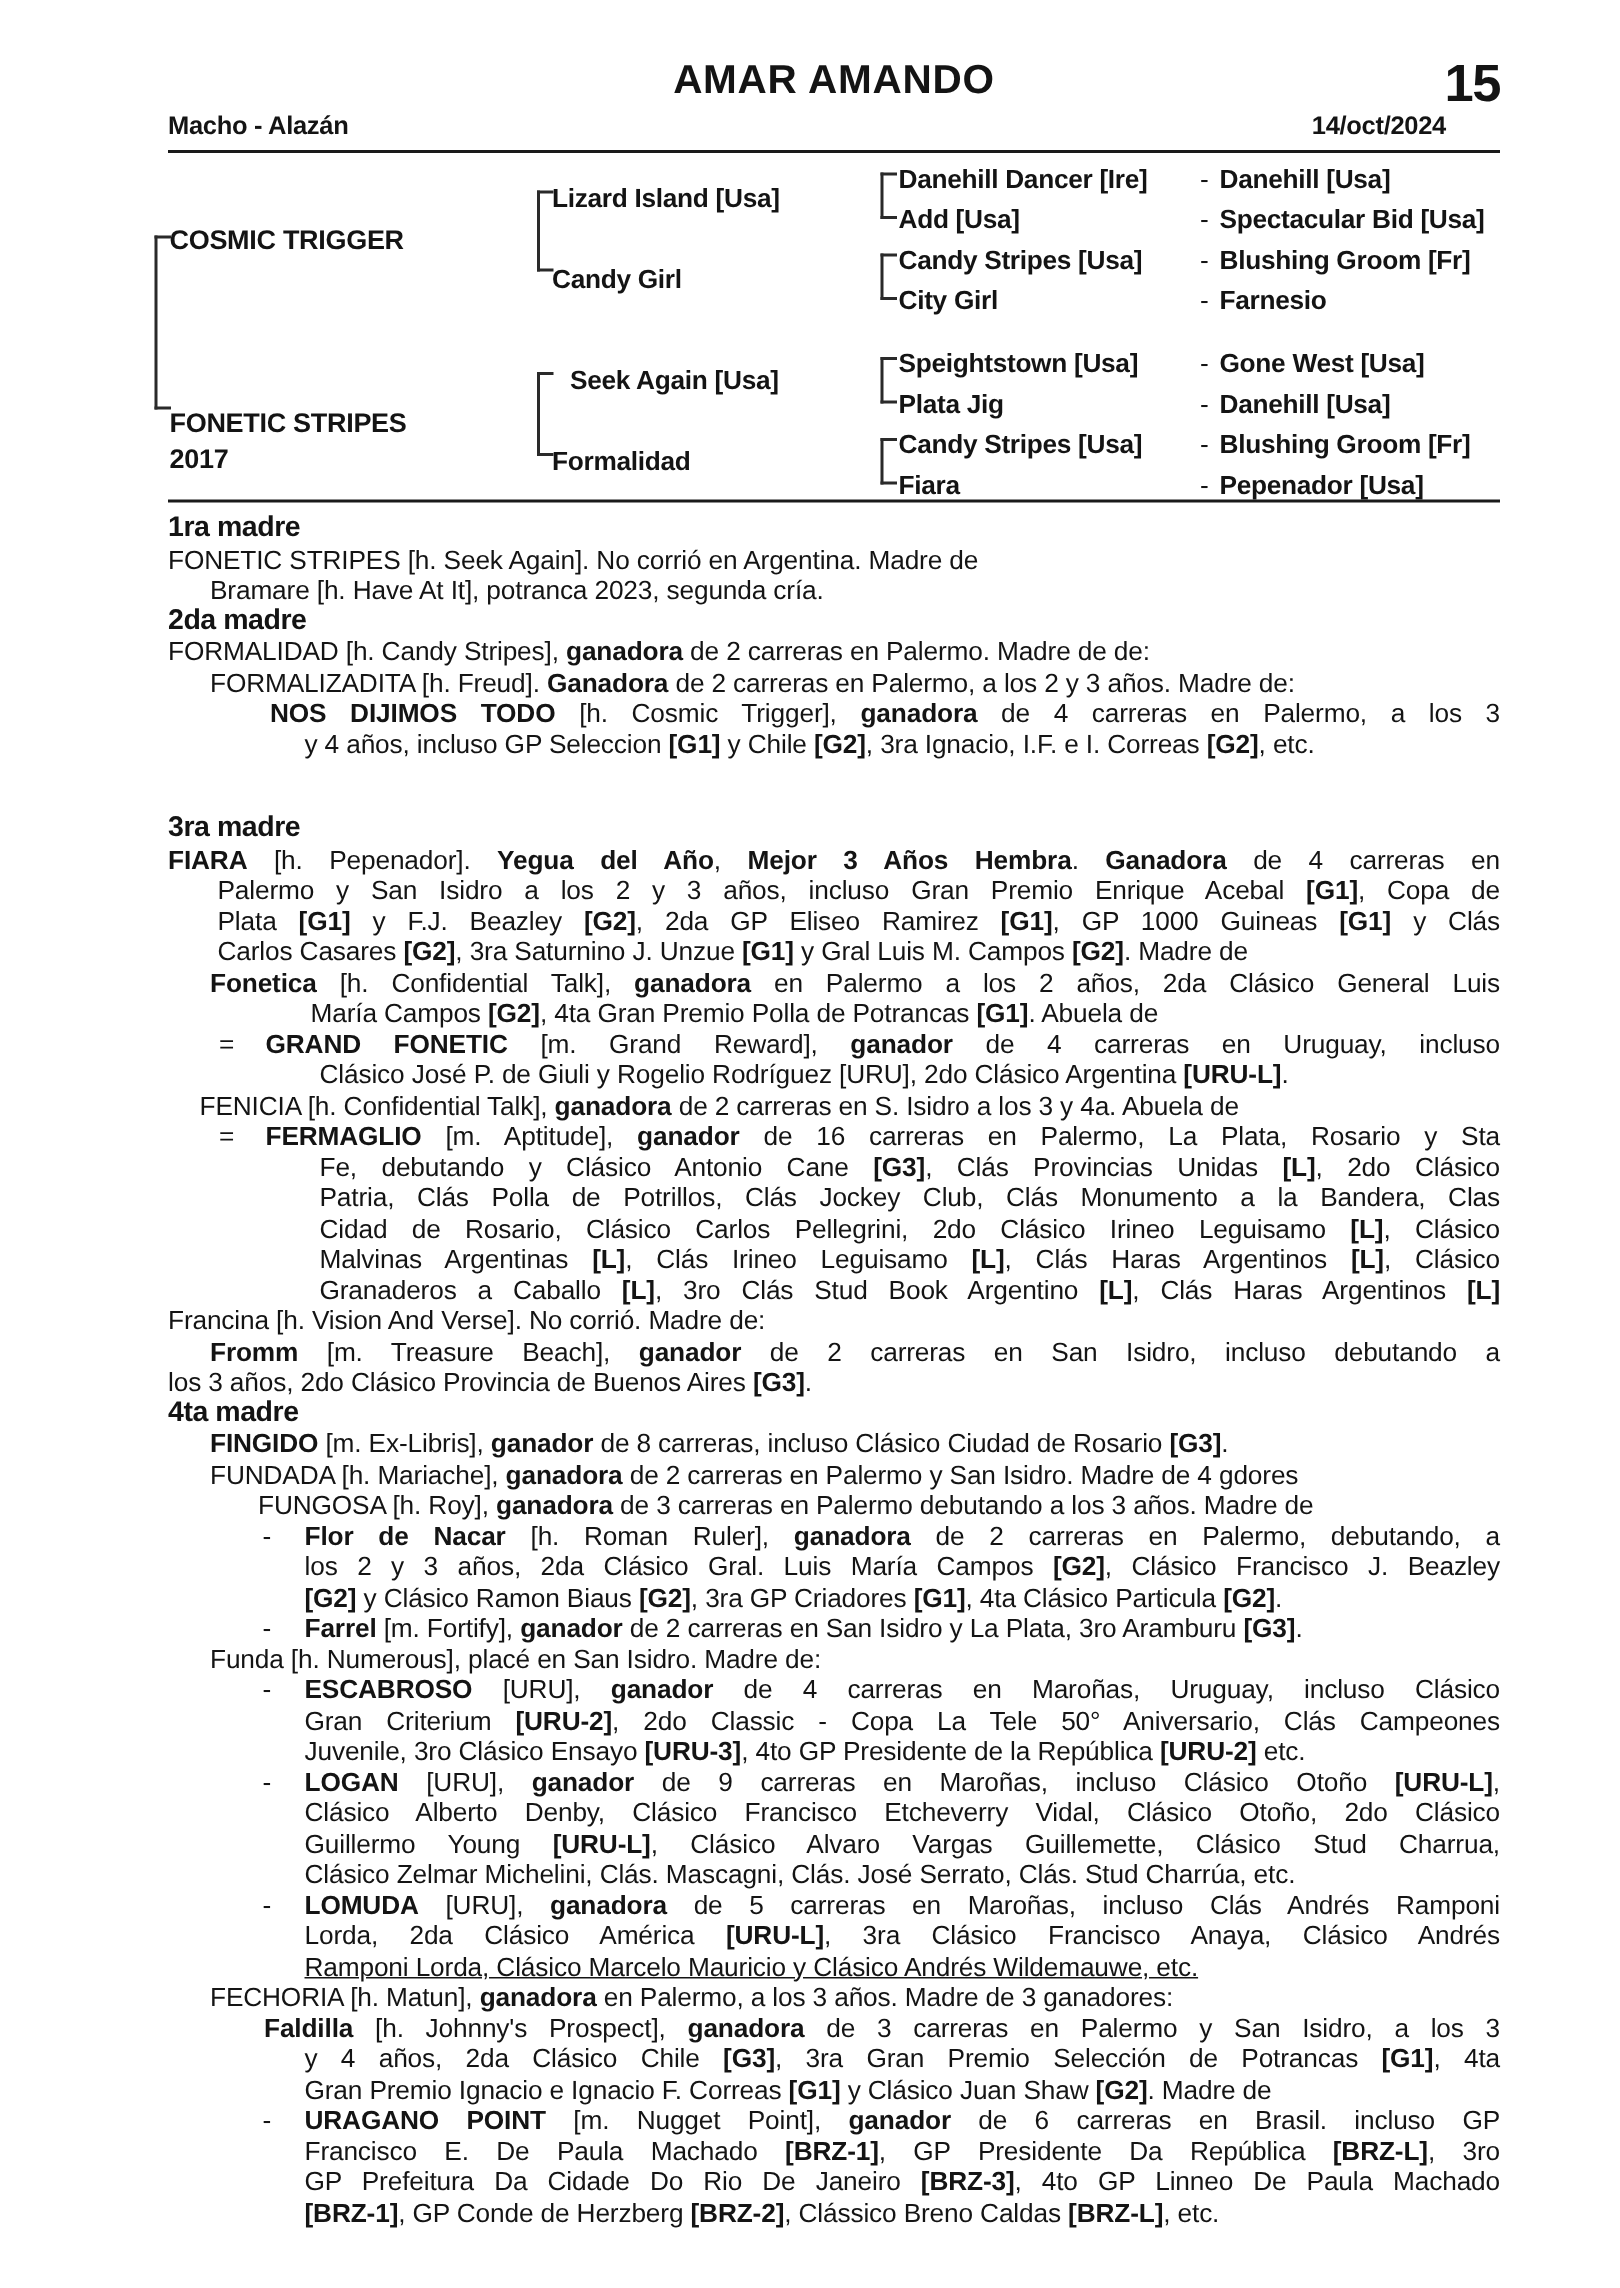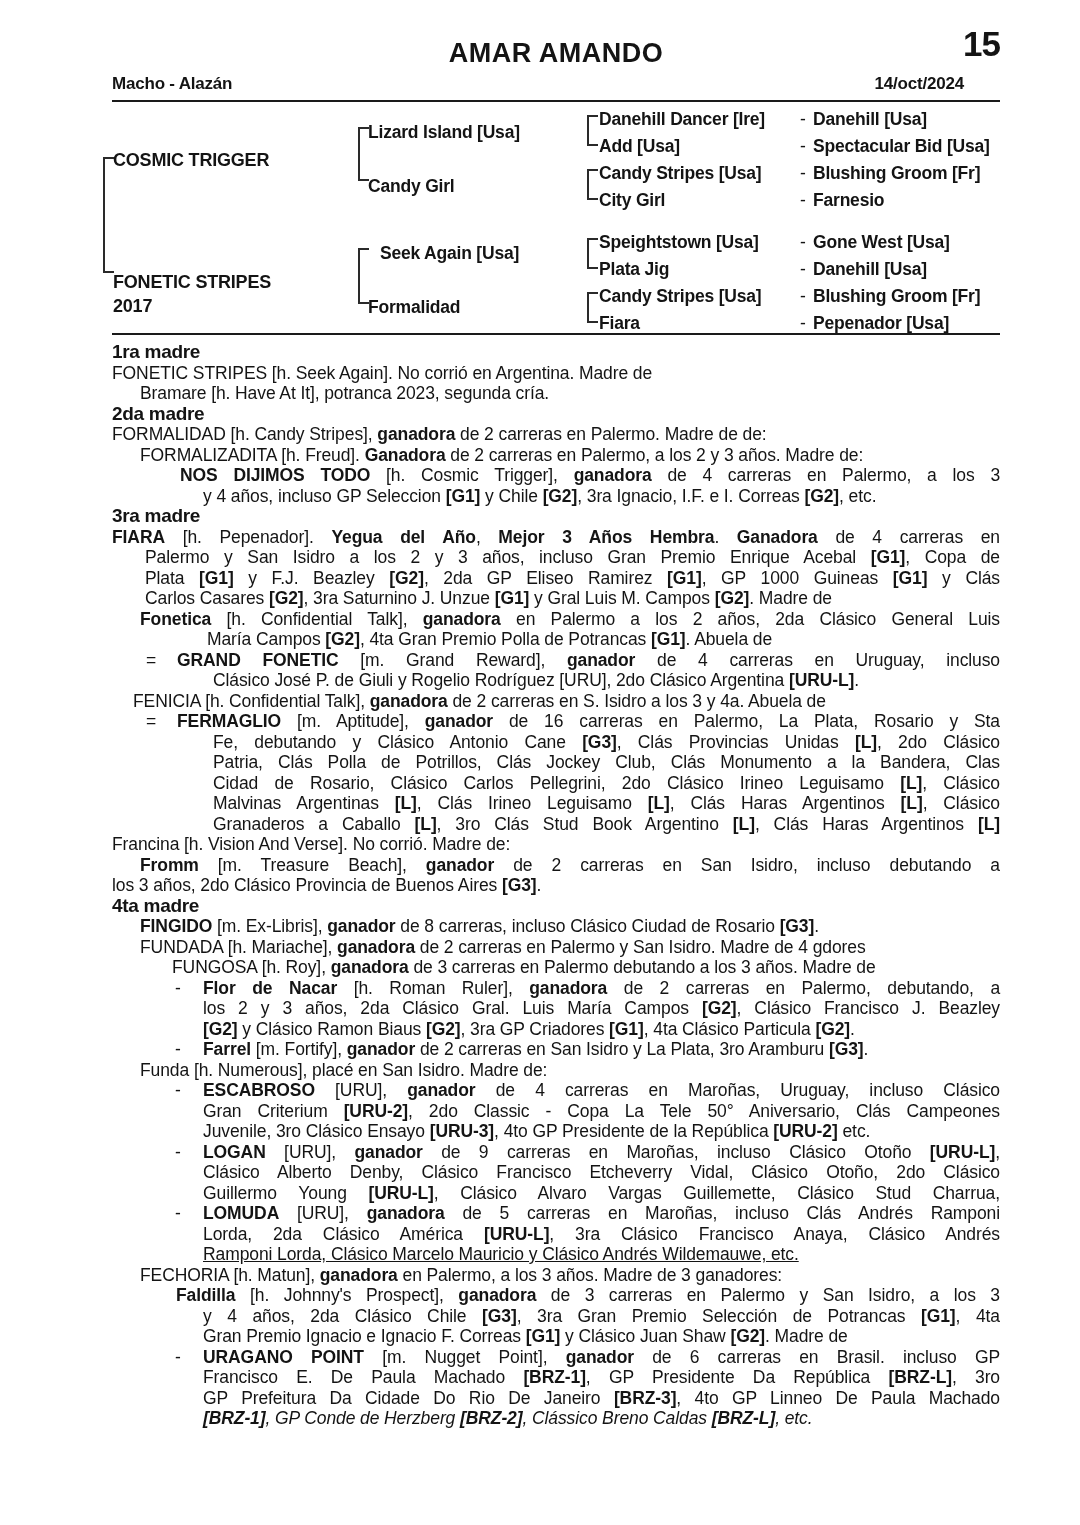--- a/index.html
+++ b/index.html
@@ -1,21 +1,21 @@
 <!DOCTYPE html>
 <html><head>
 <meta charset="utf-8">
 <style>
   html,body{margin:0;padding:0;background:#fff}
   .page{position:relative;width:1080px;height:1525px;background:#fff;overflow:hidden;
         font-family:"Liberation Sans",sans-serif;color:#141414}
   .col{position:absolute;left:112px;top:0;width:888px;height:100%}
   .title{position:absolute;top:38px;left:0;width:100%;text-align:center;
          font-weight:700;font-size:27px;letter-spacing:.5px;white-space:nowrap}
-  .pagenum{position:absolute;top:24px;right:0;font-weight:700;font-size:35px;letter-spacing:-1px}
+  .pagenum{position:absolute;top:36px;right:0;font-weight:700;font-size:35px;letter-spacing:-1px}
   .subrow{position:absolute;top:74px;left:0;width:100%;font-weight:700;font-size:17px;letter-spacing:-.2px}
   .subrow .right{position:absolute;right:36px;top:0}
   .rule{position:absolute;left:0;width:100%;height:2px;background:#1a1a1a}
   #rule1{top:100px}
   #rule2{top:333px}
   .pedigree{position:absolute;top:100px;left:0;width:100%;height:233px}
   .pn{position:absolute;font-weight:700;font-size:17.5px;white-space:nowrap;letter-spacing:-.2px}
   .g1{font-size:18px}
   .br{position:absolute;width:9px;border-left:2px solid #2a2a2a;border-top:2px solid #2a2a2a;
       border-bottom:2px solid #2a2a2a}
@@ -85,21 +85,21 @@
     <div class="rule" id="rule2"></div>
     <div class="bodytext" id="bodytext">
         <div class="bl bh" style="padding-left: 0px;"><span class="b">1ra madre</span></div>
         <div class="bl" style="padding-left: 0px;"><span>FONETIC STRIPES [h. Seek Again]. No corrió en Argentina. Madre de</span></div>
         <div class="bl" style="padding-left: 28px;"><span>Bramare [h. Have At It], potranca 2023, segunda cría.</span></div>
         <div class="bl bh" style="padding-left: 0px;"><span class="b">2da madre</span></div>
         <div class="bl" style="padding-left: 0px;"><span>FORMALIDAD [h. Candy Stripes], </span><span class="b">ganadora</span><span> de 2 carreras en Palermo. Madre de de:</span></div>
         <div class="bl" style="padding-left: 28px;"><span>FORMALIZADITA [h. Freud]. </span><span class="b">Ganadora</span><span> de 2 carreras en Palermo, a los 2 y 3 años. Madre de:</span></div>
         <div class="bl j" style="padding-left: 68px;"><span class="b">NOS DIJIMOS TODO</span><span> [h. Cosmic Trigger], </span><span class="b">ganadora</span><span> de 4 carreras en Palermo, a los 3</span></div>
         <div class="bl" style="padding-left: 91px;"><span>y 4 años, incluso GP Seleccion </span><span class="b">[G1]</span><span> y Chile </span><span class="b">[G2]</span><span>, 3ra Ignacio, I.F. e I. Correas </span><span class="b">[G2]</span><span>, etc.</span></div>
-        <div class="bl bh" style="padding-left: 0px;"><span class="b">3ra madre</span></div>
+        <div class="bl bh" style="padding-left: 0px; margin-top: 36px;"><span class="b">3ra madre</span></div>
         <div class="bl j" style="padding-left: 0px;"><span class="b">FIARA</span><span> [h. Pepenador]. </span><span class="b">Yegua del Año</span><span>, </span><span class="b">Mejor 3 Años Hembra</span><span>. </span><span class="b">Ganadora</span><span> de 4 carreras en</span></div>
         <div class="bl j" style="padding-left: 33px;"><span>Palermo y San Isidro a los 2 y 3 años, incluso Gran Premio Enrique Acebal </span><span class="b">[G1]</span><span>, Copa de</span></div>
         <div class="bl j" style="padding-left: 33px;"><span>Plata </span><span class="b">[G1]</span><span> y F.J. Beazley </span><span class="b">[G2]</span><span>, 2da GP Eliseo Ramirez </span><span class="b">[G1]</span><span>, GP 1000 Guineas </span><span class="b">[G1]</span><span> y Clás</span></div>
         <div class="bl" style="padding-left: 33px;"><span>Carlos Casares </span><span class="b">[G2]</span><span>, 3ra Saturnino J. Unzue </span><span class="b">[G1]</span><span> y Gral Luis M. Campos </span><span class="b">[G2]</span><span>. Madre de</span></div>
         <div class="bl j" style="padding-left: 28px;"><span class="b">Fonetica</span><span> [h. Confidential Talk], </span><span class="b">ganadora</span><span> en Palermo a los 2 años, 2da Clásico General Luis</span></div>
         <div class="bl" style="padding-left: 95px;"><span>María Campos </span><span class="b">[G2]</span><span>, 4ta Gran Premio Polla de Potrancas </span><span class="b">[G1]</span><span>. Abuela de</span></div>
         <div class="bl j" style="padding-left: 34px;"><span class="mk mq">=</span><span class="b">GRAND FONETIC</span><span> [m. Grand Reward], </span><span class="b">ganador</span><span> de 4 carreras en Uruguay, incluso</span></div>
         <div class="bl" style="padding-left: 101px;"><span>Clásico José P. de Giuli y Rogelio Rodríguez [URU], 2do Clásico Argentina </span><span class="b">[URU-L]</span><span>.</span></div>
         <div class="bl" style="padding-left: 0px; margin-left: 21px;"><span>FENICIA [h. Confidential Talk], </span><span class="b">ganadora</span><span> de 2 carreras en S. Isidro a los 3 y 4a. Abuela de</span></div>
         <div class="bl j" style="padding-left: 34px;"><span class="mk mq">=</span><span class="b">FERMAGLIO</span><span> [m. Aptitude], </span><span class="b">ganador</span><span> de 16 carreras en Palermo, La Plata, Rosario y Sta</span></div>
@@ -119,26 +119,27 @@
         <div class="bl j" style="padding-left: 91px;"><span>los 2 y 3 años, 2da Clásico Gral. Luis María Campos </span><span class="b">[G2]</span><span>, Clásico Francisco J. Beazley</span></div>
         <div class="bl" style="padding-left: 91px;"><span class="b">[G2]</span><span> y Clásico Ramon Biaus </span><span class="b">[G2]</span><span>, 3ra GP Criadores </span><span class="b">[G1]</span><span>, 4ta Clásico Particula </span><span class="b">[G2]</span><span>.</span></div>
         <div class="bl" style="padding-left: 63px;"><span class="mk md">-</span><span class="b">Farrel</span><span> [m. Fortify], </span><span class="b">ganador</span><span> de 2 carreras en San Isidro y La Plata, 3ro Aramburu </span><span class="b">[G3]</span><span>.</span></div>
         <div class="bl" style="padding-left: 28px;"><span>Funda [h. Numerous], placé en San Isidro. Madre de:</span></div>
         <div class="bl j" style="padding-left: 63px;"><span class="mk md">-</span><span class="b">ESCABROSO</span><span> [URU], </span><span class="b">ganador</span><span> de 4 carreras en Maroñas, Uruguay, incluso Clásico</span></div>
         <div class="bl j" style="padding-left: 91px;"><span>Gran Criterium </span><span class="b">[URU-2]</span><span>, 2do Classic - Copa La Tele 50° Aniversario, Clás Campeones</span></div>
         <div class="bl" style="padding-left: 91px;"><span>Juvenile, 3ro Clásico Ensayo </span><span class="b">[URU-3]</span><span>, 4to GP Presidente de la República </span><span class="b">[URU-2]</span><span> etc.</span></div>
         <div class="bl j" style="padding-left: 63px;"><span class="mk md">-</span><span class="b">LOGAN</span><span> [URU], </span><span class="b">ganador</span><span> de 9 carreras en Maroñas, incluso Clásico Otoño </span><span class="b">[URU-L]</span><span>,</span></div>
         <div class="bl j" style="padding-left: 91px;"><span>Clásico Alberto Denby, Clásico Francisco Etcheverry Vidal, Clásico Otoño, 2do Clásico</span></div>
         <div class="bl j" style="padding-left: 91px;"><span>Guillermo Young </span><span class="b">[URU-L]</span><span>, Clásico Alvaro Vargas Guillemette, Clásico Stud Charrua,</span></div>
+        <div class="bl" style="padding-left: 91px;"><span>Clásico Zelmar Michelini, Clás. Mascagni, Clás. José Serrato, Clás. Stud Charrúa, etc.</span></div>
         <div class="bl j" style="padding-left: 63px;"><span class="mk md">-</span><span class="b">LOMUDA</span><span> [URU], </span><span class="b">ganadora</span><span> de 5 carreras en Maroñas, incluso Clás Andrés Ramponi</span></div>
         <div class="bl j" style="padding-left: 91px;"><span>Lorda, 2da Clásico América </span><span class="b">[URU-L]</span><span>, 3ra Clásico Francisco Anaya, Clásico Andrés</span></div>
         <div class="bl" style="padding-left: 91px; text-decoration: underline;"><span>Ramponi Lorda, Clásico Marcelo Mauricio y Clásico Andrés Wildemauwe, etc.</span></div>
         <div class="bl" style="padding-left: 28px;"><span>FECHORIA [h. Matun], </span><span class="b">ganadora</span><span> en Palermo, a los 3 años. Madre de 3 ganadores:</span></div>
         <div class="bl j" style="padding-left: 64px;"><span class="b">Faldilla</span><span> [h. Johnny's Prospect], </span><span class="b">ganadora</span><span> de 3 carreras en Palermo y San Isidro, a los 3</span></div>
         <div class="bl j" style="padding-left: 91px;"><span>y 4 años, 2da Clásico Chile </span><span class="b">[G3]</span><span>, 3ra Gran Premio Selección de Potrancas </span><span class="b">[G1]</span><span>, 4ta</span></div>
         <div class="bl" style="padding-left: 91px;"><span>Gran Premio Ignacio e Ignacio F. Correas </span><span class="b">[G1]</span><span> y Clásico Juan Shaw </span><span class="b">[G2]</span><span>. Madre de</span></div>
         <div class="bl j" style="padding-left: 63px;"><span class="mk md">-</span><span class="b">URAGANO POINT</span><span> [m. Nugget Point], </span><span class="b">ganador</span><span> de 6 carreras en Brasil. incluso GP</span></div>
         <div class="bl j" style="padding-left: 91px;"><span>Francisco E. De Paula Machado </span><span class="b">[BRZ-1]</span><span>, GP Presidente Da República </span><span class="b">[BRZ-L]</span><span>, 3ro</span></div>
         <div class="bl j" style="padding-left: 91px;"><span>GP Prefeitura Da Cidade Do Rio De Janeiro </span><span class="b">[BRZ-3]</span><span>, 4to GP Linneo De Paula Machado</span></div>
-        <div class="bl" style="padding-left: 91px; font-style: italic;"><span class="b">[BRZ-1]</span><span>, GP Conde de Herzberg </span><span class="b">[BRZ-2]</span><span>, Clássico Breno Caldas </span><span class="b">[BRZ-L]</span><span>, etc.</span></div>
+        <div class="bl" style="padding-left: 91px;"><span class="b">[BRZ-1]</span><span>, GP Conde de Herzberg </span><span class="b">[BRZ-2]</span><span>, Clássico Breno Caldas </span><span class="b">[BRZ-L]</span><span>, etc.</span></div>
       </div>
   </div>
 </div>
 
 </body></html>

